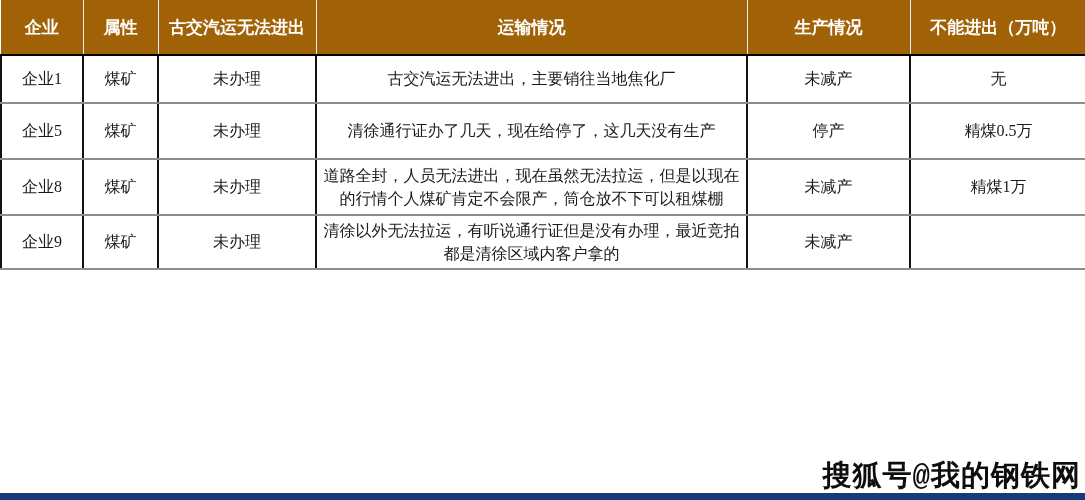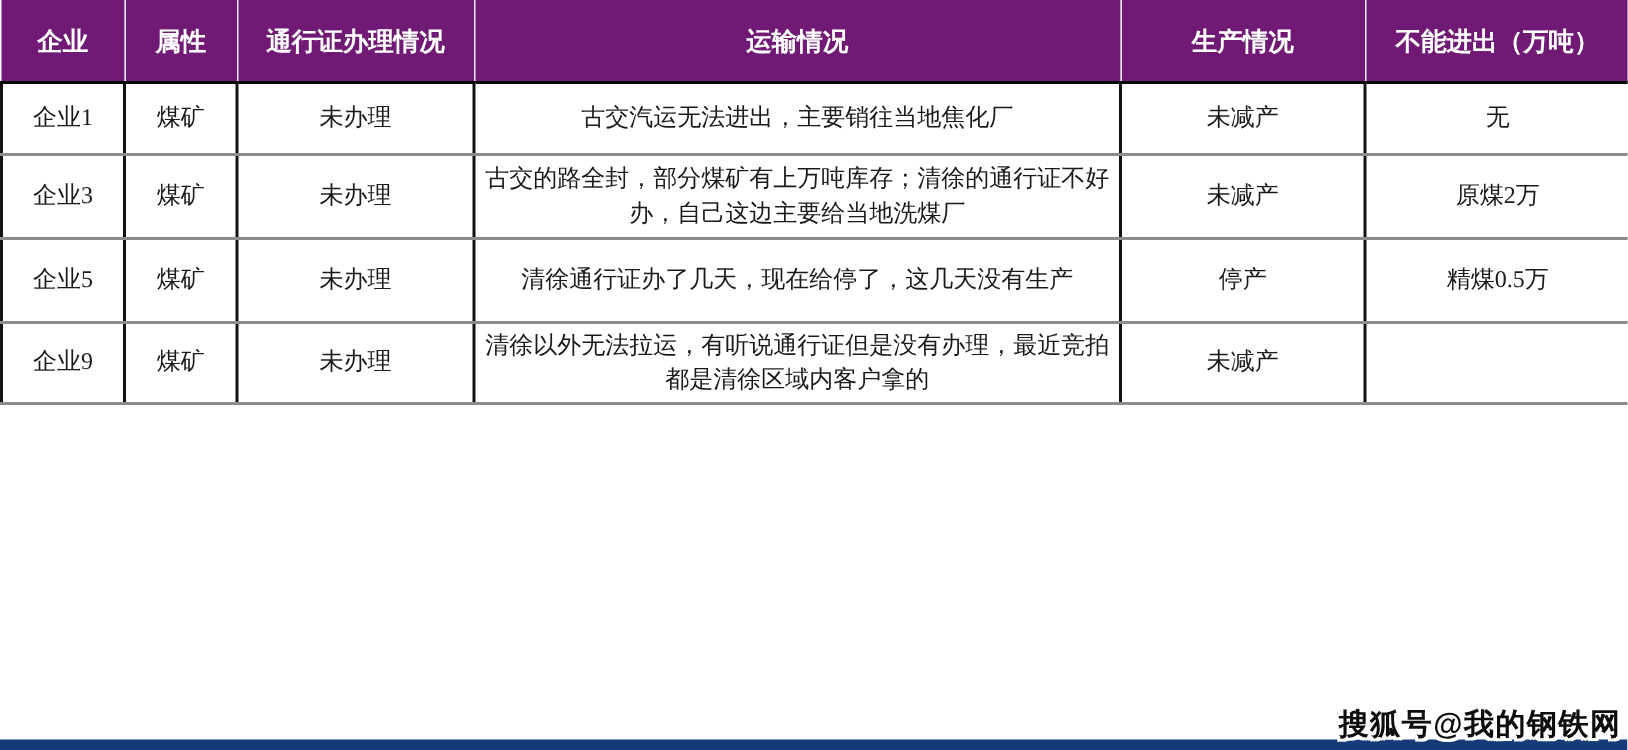--- a/index.html
+++ b/index.html
@@ -13,21 +13,21 @@
     position: relative;
     overflow: hidden;
     font-family: "Liberation Serif", serif;
   }
   .survey-table {
     width: 1085px;
     border-collapse: collapse;
     table-layout: fixed;
   }
   .survey-table th {
-    background: #701a75;
+    background: #a16207;
     color: #ffffff;
     font-weight: bold;
     font-size: 17px;
     height: 54px;
     border-right: 1px solid #e8edf5;
     border-bottom: 2px solid #000000;
     text-align: center;
     vertical-align: middle;
     padding: 0 2px;
   }
@@ -59,23 +59,23 @@
     left: 0;
     bottom: 0;
     width: 1085px;
     height: 7px;
     background: #153c78;
   }
   .watermark {
     position: absolute;
     right: 4px;
     bottom: 4px;
-    font-family: Liberation Sans, sans-serif;
+    font-family: Liberation Mono, monospace;
     font-weight: bold;
-    font-size: 20px;
+    font-size: 29px;
     color: #0d0d0d;
     letter-spacing: 1px;
     white-space: nowrap;
     text-shadow:
       -2px -2px 0 #ffffff, 2px -2px 0 #ffffff,
       -2px 2px 0 #ffffff, 2px 2px 0 #ffffff,
       0 2px 0 #ffffff, 0 -2px 0 #ffffff,
       2px 0 0 #ffffff, -2px 0 0 #ffffff;
     pointer-events: none;
     margin-left: 40px;
@@ -90,50 +90,50 @@
     <col style="width:75px">
     <col style="width:158px">
     <col style="width:431px">
     <col style="width:163px">
     <col style="width:176px">
   </colgroup>
   <thead>
     <tr>
       <th>企业</th>
       <th>属性</th>
-      <th>通行证办理情况</th>
+      <th>古交汽运无法进出</th>
       <th>运输情况</th>
       <th>生产情况</th>
       <th>不能进出（万吨）</th>
     </tr>
   </thead>
   <tbody>
       <tr>
         <td>企业1</td>
         <td>煤矿</td>
         <td>未办理</td>
         <td>古交汽运无法进出，主要销往当地焦化厂</td>
         <td>未减产</td>
         <td>无</td>
       </tr>
       <tr>
-        <td>企业3</td>
-        <td>煤矿</td>
-        <td>未办理</td>
-        <td>古交的路全封，部分煤矿有上万吨库存；清徐的通行证不好办，自己这边主要给当地洗煤厂</td>
-        <td>未减产</td>
-        <td>原煤2万</td>
-      </tr>
-      <tr>
         <td>企业5</td>
         <td>煤矿</td>
         <td>未办理</td>
         <td>清徐通行证办了几天，现在给停了，这几天没有生产</td>
         <td>停产</td>
         <td>精煤0.5万</td>
+      </tr>
+      <tr>
+        <td>企业8</td>
+        <td>煤矿</td>
+        <td>未办理</td>
+        <td>道路全封，人员无法进出，现在虽然无法拉运，但是以现在的行情个人煤矿肯定不会限产，筒仓放不下可以租煤棚</td>
+        <td>未减产</td>
+        <td>精煤1万</td>
       </tr>
       <tr>
         <td>企业9</td>
         <td>煤矿</td>
         <td>未办理</td>
         <td>清徐以外无法拉运，有听说通行证但是没有办理，最近竞拍都是清徐区域内客户拿的</td>
         <td>未减产</td>
         <td></td>
       </tr>
     </tbody>

